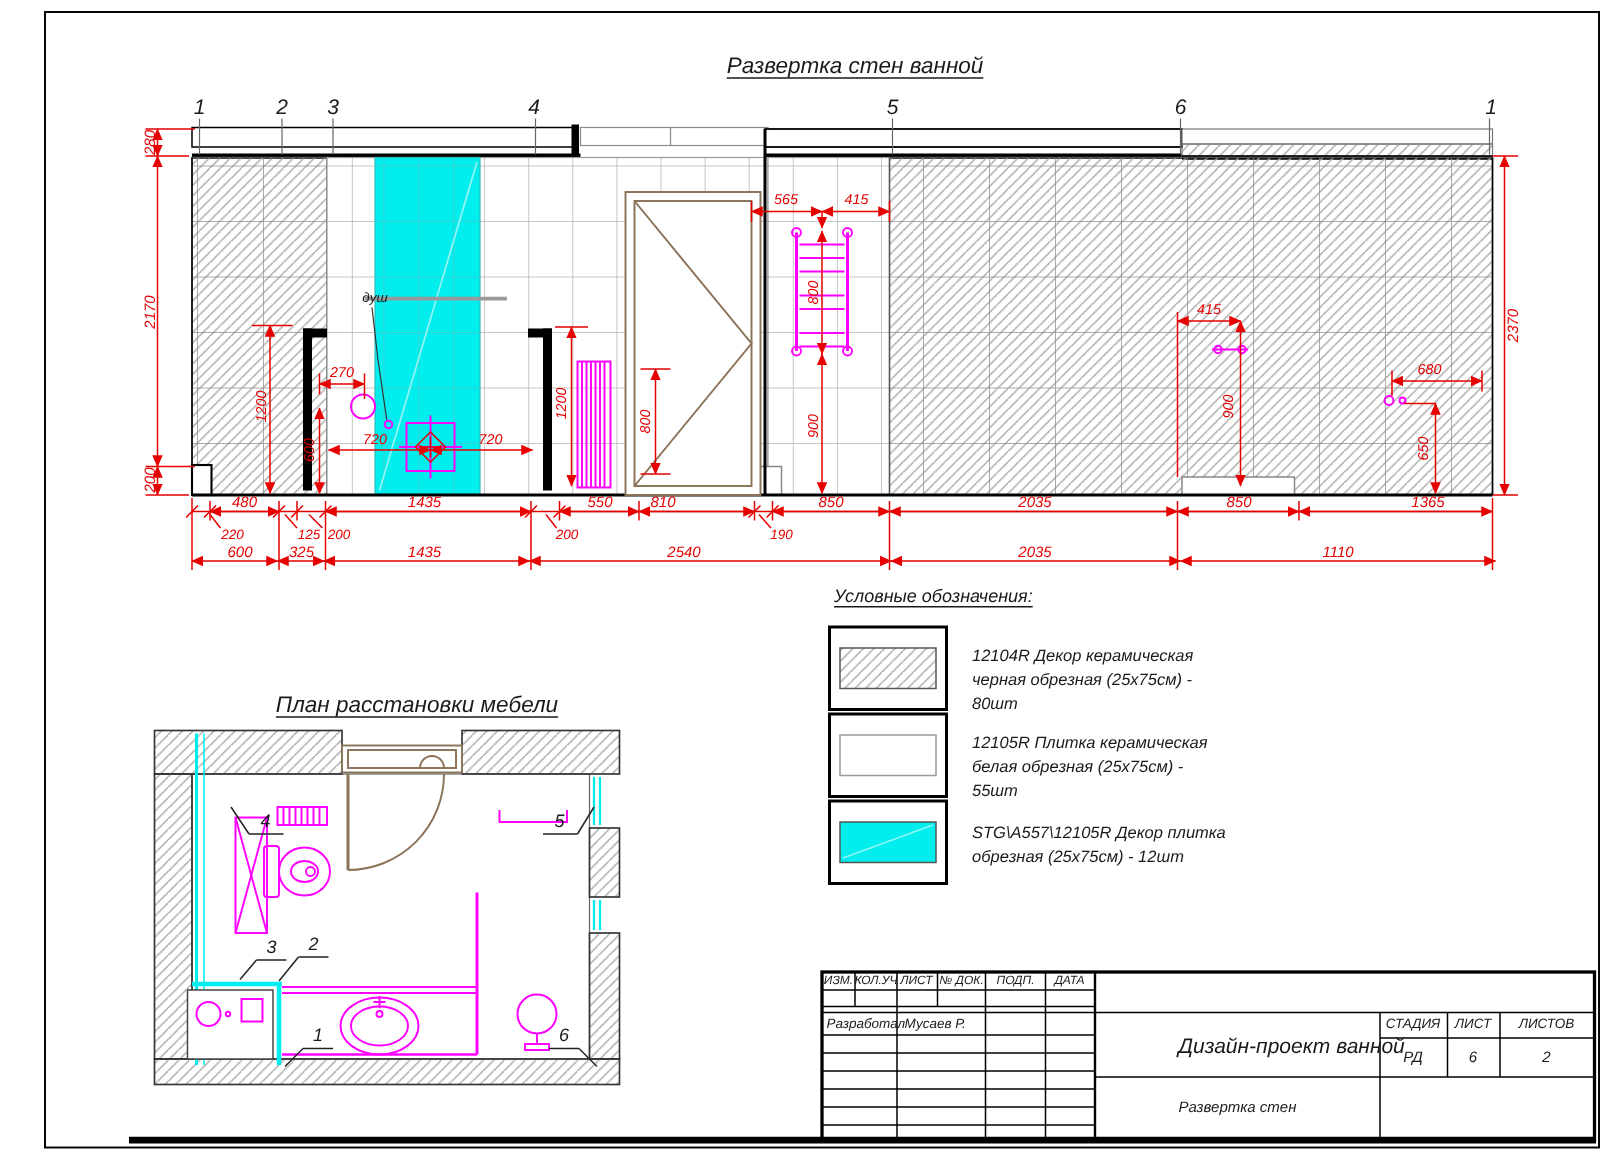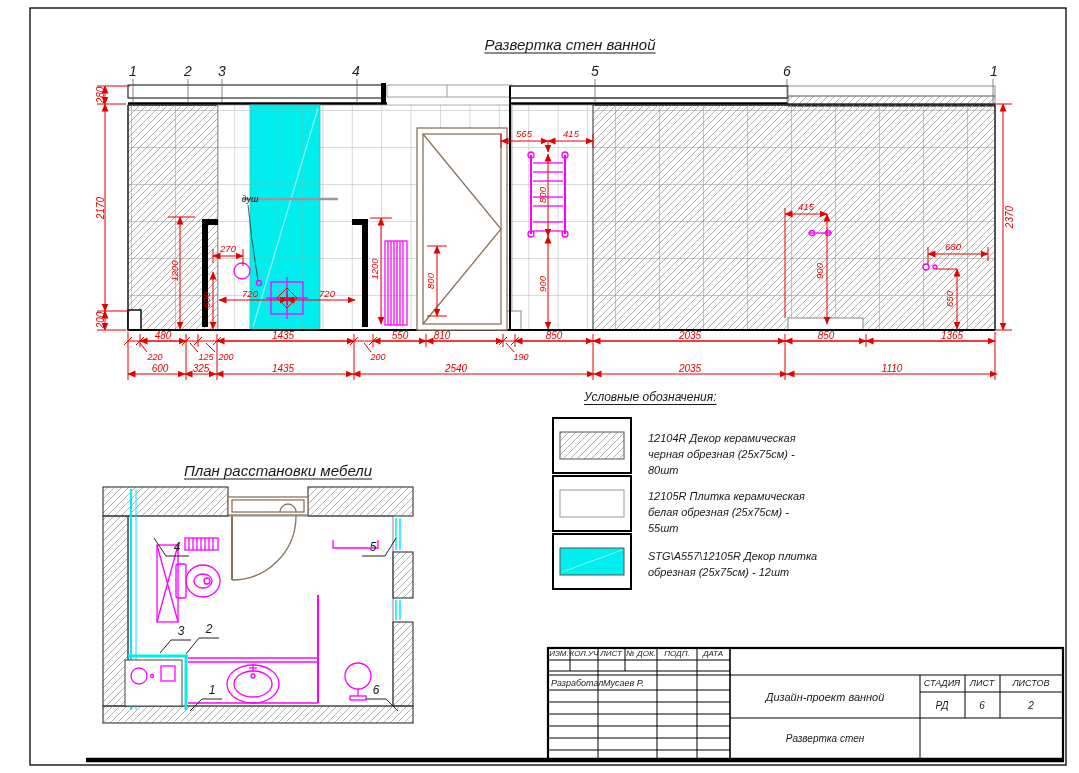--- a/index.html
+++ b/index.html
@@ -9,21 +9,21 @@
   #page{position:relative;width:1079px;height:773px;background:#fff;overflow:hidden;
         font-family:"Liberation Sans",sans-serif;}
   #draw{position:absolute;left:0;top:0;}
   .t{position:absolute;transform:translate(-50%,-50%);font-style:italic;white-space:nowrap;
      color:#1a1a1a;line-height:1;}
   .tl{position:absolute;transform:translate(0,-50%);font-style:italic;white-space:nowrap;
      color:#1a1a1a;line-height:1;}
   .rot{transform:translate(-50%,-50%) rotate(-90deg);}
   .red{color:var(--dim);}
   .fs8{font-size:8px;} .fs9{font-size:9px;text-align:right;} .fs95{font-size:9.5px;} .fs10{font-size:10px;}
-  .fs11{font-size:11px;} .fs12{font-size:12px;} .fs14{font-size:14px;} .fs15{font-size:15px;}
+  .fs11{font-size:14px;margin-left:36px;} .fs12{font-size:12px;} .fs14{font-size:14px;} .fs15{font-size:15px;}
   .und{text-decoration:underline;text-underline-offset:3px;}
   .leg{font-size:11px;}
   
   .dl{stroke:var(--dim);stroke-width:1;fill:none;}
   .mg{stroke:var(--fix);stroke-width:1.3;fill:none;}
   .thin{stroke:#888;stroke-width:.8;fill:none;}
   .cyl{stroke:var(--cyan);fill:none;}
   .br{stroke:var(--door);stroke-width:1.3;fill:none;}
   .tb{stroke:#000;stroke-width:1;fill:none;}
 </style>
@@ -443,21 +443,21 @@
   <span class="t red fs95" style="left:524px;top:134px">565</span>
   <span class="t red fs95" style="left:571px;top:134px">415</span>
   <span class="t rot red fs95" style="left:543px;top:195px">800</span>
   <span class="t rot red fs95" style="left:543px;top:284px">900</span>
   <span class="t red fs95" style="left:806px;top:207px">415</span>
   <span class="t rot red fs95" style="left:820px;top:271px">900</span>
   <span class="t red fs95" style="left:953px;top:247px">680</span>
   <span class="t rot red fs95" style="left:950px;top:299px">650</span>
   <span class="t fs9" style="left:250px;top:199px">душ</span>
 
-  <span class="tl fs12 und" style="left:584px;top:397px">Условные обозначения:</span>
+  <span class="tl fs12 und" style="left:556px;top:397px">Условные обозначения:</span>
   <span class="tl leg" style="left:648px;top:438px">12104R Декор керамическая</span>
   <span class="tl leg" style="left:648px;top:454px">черная обрезная (25х75см) -</span>
   <span class="tl leg" style="left:648px;top:470px">80шт</span>
   <span class="tl leg" style="left:648px;top:496px">12105R Плитка керамическая</span>
   <span class="tl leg" style="left:648px;top:512px">белая обрезная (25х75см) -</span>
   <span class="tl leg" style="left:648px;top:528px">55шт</span>
   <span class="tl leg" style="left:648px;top:556px">STG\A557\12105R Декор плитка</span>
   <span class="tl leg" style="left:648px;top:572px">обрезная  (25х75см) - 12шт</span>
 
   <span class="t fs12" style="left:177px;top:547px">4</span>

